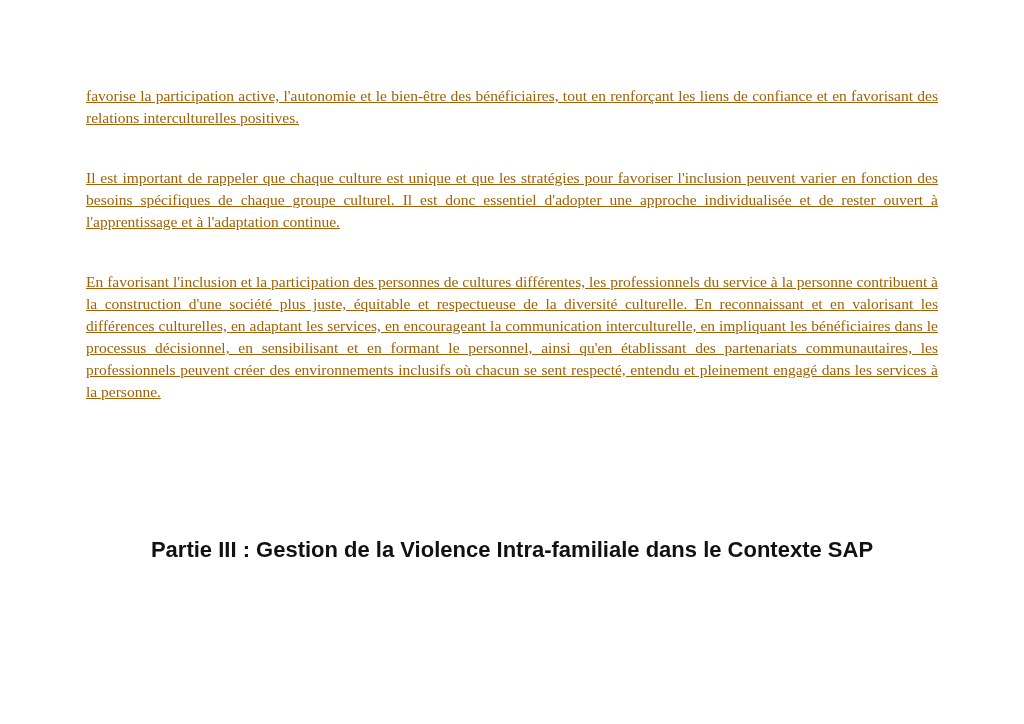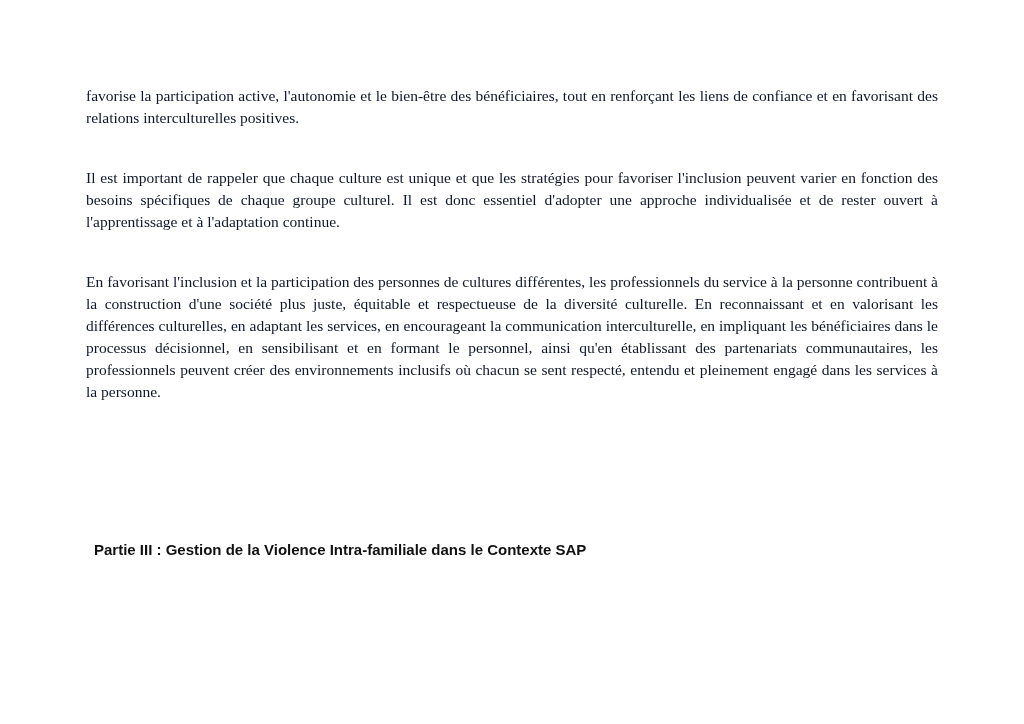--- a/index.html
+++ b/index.html
@@ -18,33 +18,33 @@
   .content {
     position: absolute;
     left: 86px;
     top: 85px;
     width: 852px;
   }
   .body-paragraph {
     font-family: "Liberation Serif", "DejaVu Serif", serif;
     font-size: 15.5px;
     line-height: 22px;
-    color: #0f172a;
+    color: #a16207;
     text-align: justify;
     margin: 0 0 38px 0;
+    text-decoration: underline;
   }
   .section-heading {
     font-family: "Liberation Sans", "DejaVu Sans", sans-serif;
-    font-size: 15px;
+    font-size: 22px;
     font-weight: bold;
     line-height: 24px;
     color: #111111;
-    text-align: left;
+    text-align: center;
     margin-top: 135px;
-    margin-left: 8px;
   }
 </style>
 </head>
 <body>
 
 <div class="page">
   <div class="content">
     <p class="body-paragraph">favorise la participation active, l'autonomie et le bien-être des bénéficiaires, tout en renforçant les liens de confiance et en favorisant des relations interculturelles positives.</p>
     <p class="body-paragraph">Il est important de rappeler que chaque culture est unique et que les stratégies pour favoriser l'inclusion peuvent varier en fonction des besoins spécifiques de chaque groupe culturel. Il est donc essentiel d'adopter une approche individualisée et de rester ouvert à l'apprentissage et à l'adaptation continue.</p>
     <p class="body-paragraph">En favorisant l'inclusion et la participation des personnes de cultures différentes, les professionnels du service à la personne contribuent à la construction d'une société plus juste, équitable et respectueuse de la diversité culturelle. En reconnaissant et en valorisant les différences culturelles, en adaptant les services, en encourageant la communication interculturelle, en impliquant les bénéficiaires dans le processus décisionnel, en sensibilisant et en formant le personnel, ainsi qu'en établissant des partenariats communautaires, les professionnels peuvent créer des environnements inclusifs où chacun se sent respecté, entendu et pleinement engagé dans les services à la personne.</p>

